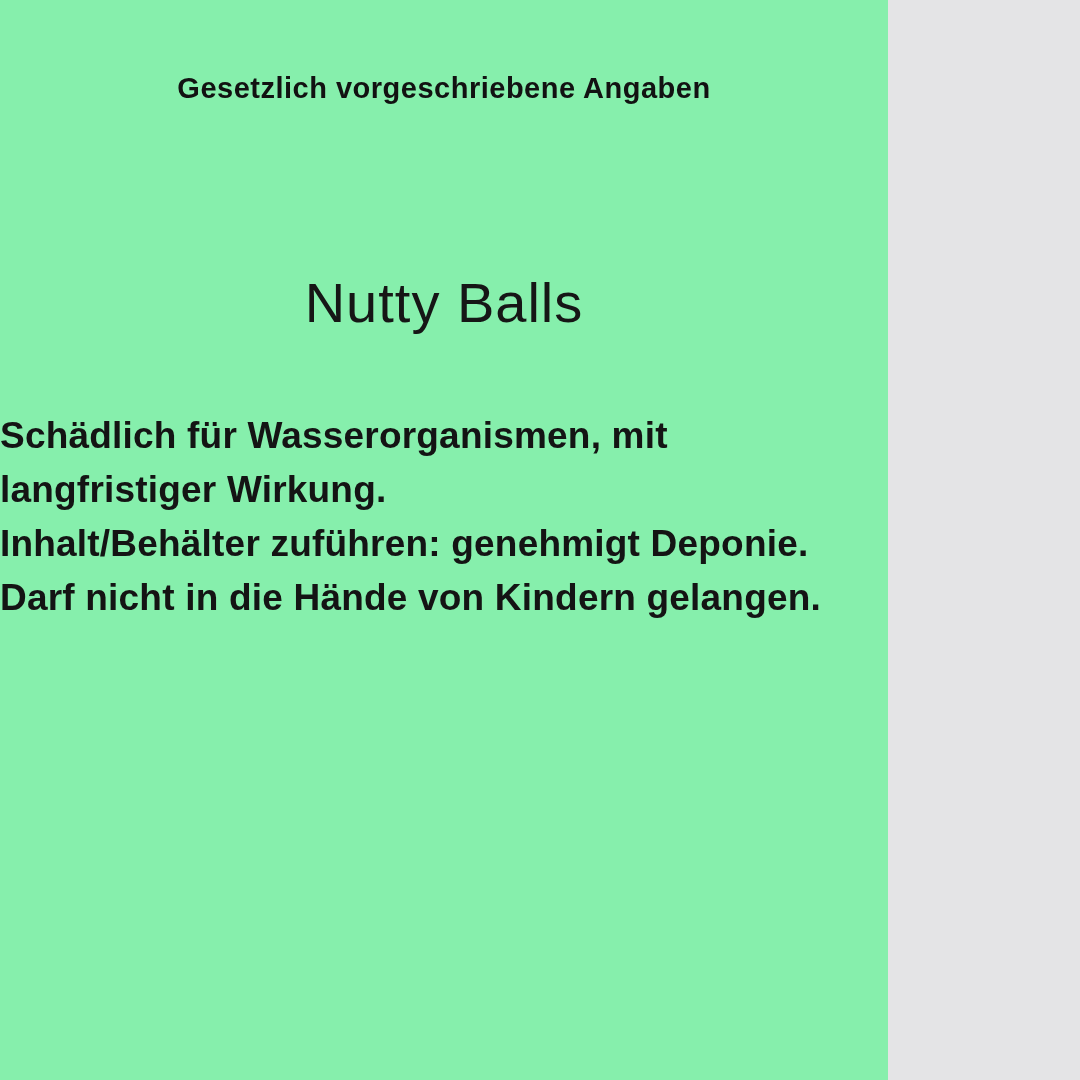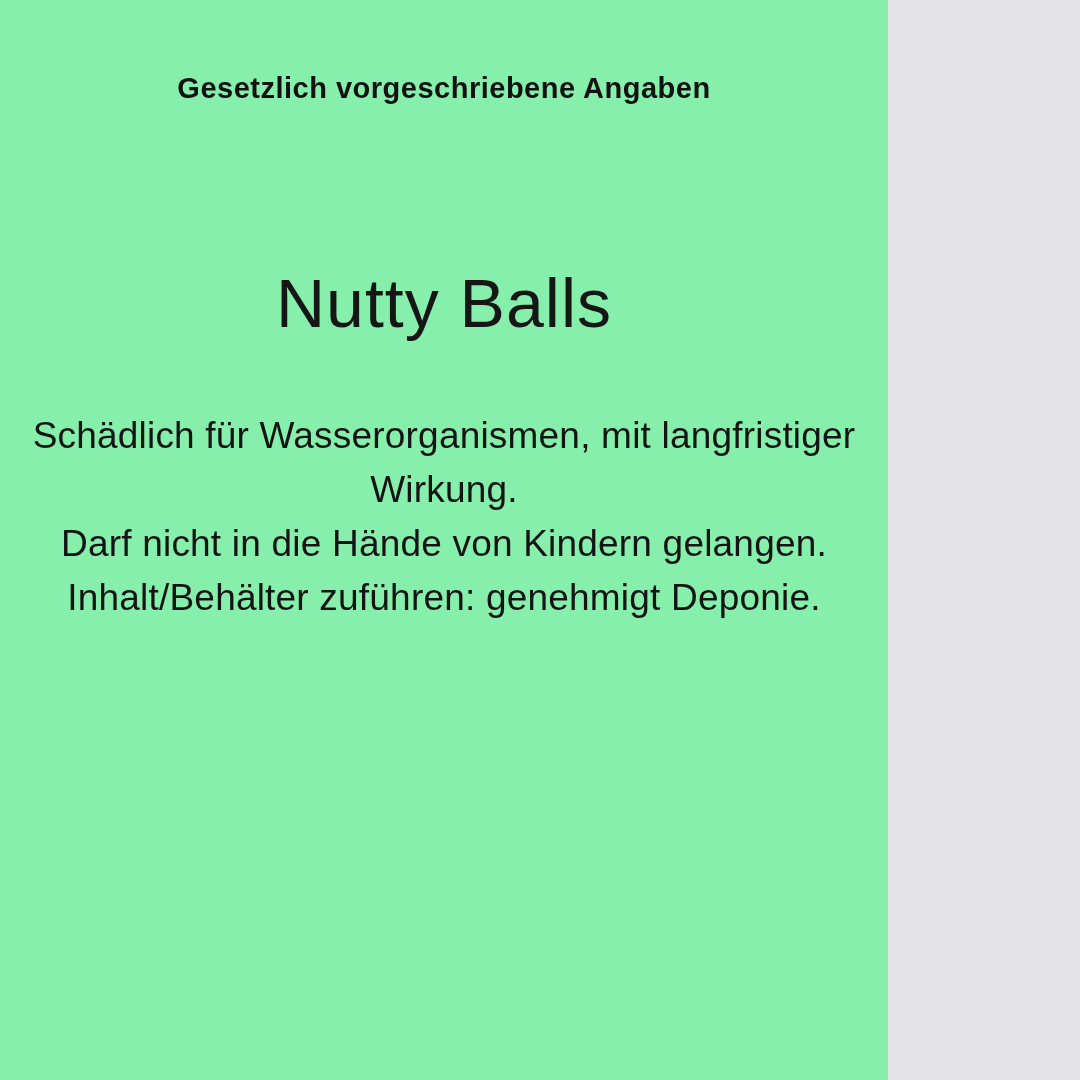--- a/index.html
+++ b/index.html
@@ -21,30 +21,30 @@
     text-align: center;
     font-weight: 700;
     font-size: 29px;
     line-height: 41px;
     letter-spacing: 0.5px;
   }
   .product-title {
     margin-top: 158px;
     text-align: center;
     font-weight: 400;
-    font-size: 68px;
+    font-size: 56px;
     line-height: 72px;
     letter-spacing: 1px;
     color: #161616;
   }
   .statements {
     margin: 70px auto 0;
     max-width: 1010px;
-    text-align: center;
-    font-weight: 400;
+    text-align: left;
+    font-weight: 700;
     font-size: 37px;
     line-height: 54px;
     letter-spacing: 0.2px;
     color: #141414;
   }
   .statement-line {
     margin: 0;
   }
 </style>
 </head>
@@ -53,17 +53,17 @@
 <div class="canvas">
 
   <div class="header">
     <div>Gesetzlich vorgeschriebene Angaben</div>
   </div>
 
   <div class="product-title">Nutty Balls</div>
 
   <div class="statements">
     <p class="statement-line">Schädlich für Wasserorganismen, mit langfristiger Wirkung.</p>
+    <p class="statement-line">Inhalt/Behälter zuführen: genehmigt Deponie.</p>
     <p class="statement-line">Darf nicht in die Hände von Kindern gelangen.</p>
-    <p class="statement-line">Inhalt/Behälter zuführen: genehmigt Deponie.</p>
   </div>
 
 </div>
 
 </body></html>

